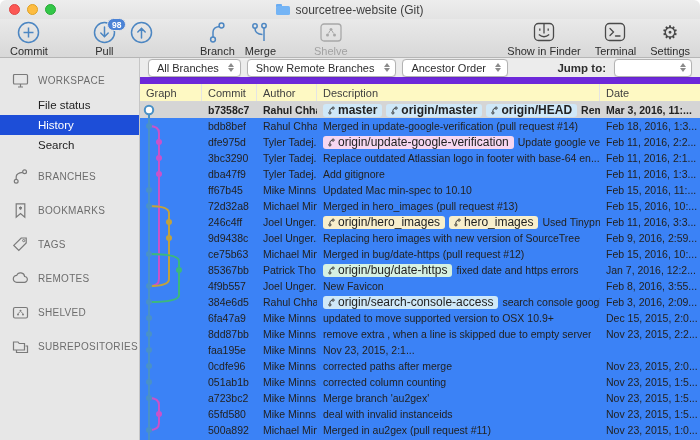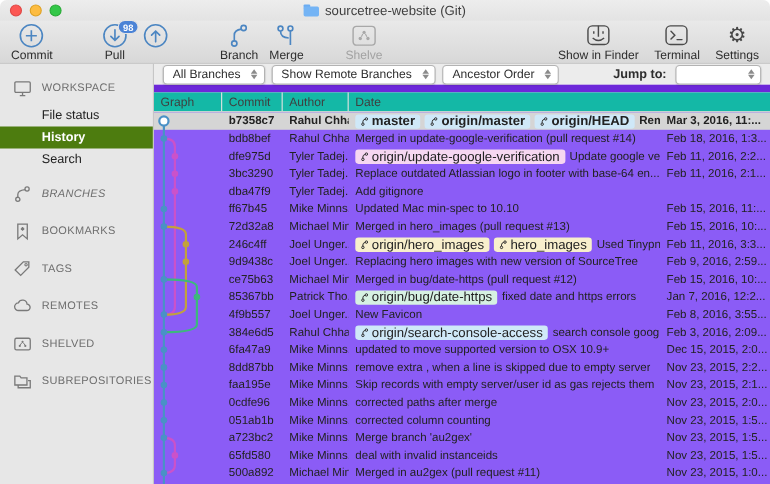--- a/index.html
+++ b/index.html
@@ -34,43 +34,43 @@
   .ml38{margin-left:38px;} .ml14{margin-left:14px;}
   .gear-glyph { font-size:19px; color:#484848; line-height:20px; }
 
   
   .main { flex:1; display:flex; min-height:0; }
   .sidebar { width:140px; flex:none; background:#e7e7e7; border-right:1px solid #c6c6c6; padding-top:7px; overflow:hidden; }
   .side-section { height:30px; display:flex; align-items:center; gap:9px; padding-left:12px;
                   font-size:10px; letter-spacing:0.3px; color:#6d6d6d; }
   .side-section .sic { width:17px; height:17px; flex:none; display:flex; align-items:center; justify-content:center; }
   .side-child { height:20px; display:flex; align-items:center; padding-left:38px; font-size:11.5px; color:#222; }
-  .side-child.selected { background:#4d7c0f; color:#fff;font-weight:bold; }
+  .side-child.selected { background:#1d4ed8; color:#fff; }
 
   .content { flex:1; display:flex; flex-direction:column; min-width:0; }
 
   
   .filterbar { height:26px; flex:none; background:#ececec; border-bottom:7px solid #6d28d9;
                display:flex; align-items:center; padding:0 8px; gap:6px; }
   .pill { height:18px; background:#fff; border:1px solid #b3b3b3; border-radius:4px; display:flex; align-items:center;
           font-size:11px; color:#2e2e2e; padding:0 3px 0 8px; box-shadow:0 0.5px 1px rgba(0,0,0,0.08); }
   .stepper { width:11px; display:flex; flex-direction:column; align-items:center; justify-content:center; gap:1px; margin-left:7px; }
   .stepper .up { width:0;height:0;border-left:3px solid transparent;border-right:3px solid transparent;border-bottom:4px solid #8b8b8b; }
   .stepper .dn { width:0;height:0;border-left:3px solid transparent;border-right:3px solid transparent;border-top:4px solid #8b8b8b; }
   .jump-label { margin-left:auto; font-size:11.5px; font-weight:bold; color:#2e2e2e; padding-right:2px; }
   .combo { width:78px; justify-content:flex-end; }
 
   
-  .theader { height:18px; flex:none; background:#14b8a6; border-bottom:1px solid #d6d6d6; display:flex;
+  .theader { height:18px; flex:none; background:#fef9c3; border-bottom:1px solid #d6d6d6; display:flex;
              font-size:11px; color:#3f3f3f; align-items:center; }
   .hcell { padding-left:6px; border-right:1px solid #e4e4e4; height:100%; display:flex; align-items:center; overflow:hidden; white-space:nowrap; }
   .w-graph{width:62px;flex:none;} .w-commit{width:55px;flex:none;} .w-author{width:60px;flex:none;}
   .w-desc{flex:1;min-width:0;} .w-date{width:100px;flex:none;border-right:none;}
 
-  .tbody { flex:1; position:relative; background:#8b5cf6; overflow:hidden; }
+  .tbody { flex:1; position:relative; background:#3b82f6; overflow:hidden; }
   .trow { display:flex; height:16px; align-items:center; font-size:10.5px; color:#222; }
   .trow.selected { background:#d5d5d5; font-weight:bold; }
   .cell { padding-left:6px; white-space:nowrap; overflow:hidden; height:100%; display:flex; align-items:center; }
   .cell.desc { gap:4px; }
   .dtext { white-space:nowrap; overflow:hidden; }
   .badge { display:inline-flex; align-items:center; gap:3px; height:13px; border-radius:3px; padding:0 5px;
            font-size:12px; color:#222; flex:none; }
   .b-blue{background:#cfe8f8;} .b-pink{background:#f6d7f1;} .b-yellow{background:#f8efcc;} .b-green{background:#d6f1e2;}
   .graph-svg { position:absolute; left:0; top:0; pointer-events:none; }
 </style>
@@ -198,21 +198,21 @@
       </div>
       <div class="side-child">
         <span>File status</span>
       </div>
       <div class="side-child selected">
         <span>History</span>
       </div>
       <div class="side-child">
         <span>Search</span>
       </div>
-      <div class="side-section" style="margin-top:6px;font-style:italic;">
+      <div class="side-section" style="margin-top:6px;">
         <span class="sic">
           <svg width="17" height="17" viewBox="0 0 17 17">
               <circle cx="4.2" cy="13.2" r="1.9" fill="none" stroke="#7a7a7a" stroke-width="1.2"></circle>
               <circle cx="12.6" cy="3.8" r="1.9" fill="none" stroke="#7a7a7a" stroke-width="1.2"></circle>
               <path d="M4.2 11.2V8.8q0-3.7 6.5-4.4" fill="none" stroke="#7a7a7a" stroke-width="1.2"></path>
             </svg>
         </span>
         <span>BRANCHES</span>
       </div>
       <div class="side-section" style="margin-top:4px;">
@@ -294,20 +294,21 @@
               <span class="up"></span>
               <span class="dn"></span>
             </span>
         </div>
       </div>
 
       <div class="theader">
         <div class="hcell w-graph">Graph</div>
         <div class="hcell w-commit">Commit</div>
         <div class="hcell w-author">Author</div>
+        <div class="hcell w-desc">Description</div>
         <div class="hcell w-date">Date</div>
       </div>
 
       <div class="tbody">
         <div class="graph-svg"><svg width="62" height="340" viewBox="0 0 62 340">
               <path d="M9 24 Q19 24 19 31 L19 177 Q19 184 9 184" fill="none" stroke="#ca52ca" stroke-width="2" stroke-linecap="round"></path>
               <path d="M9 104 Q29 104 29 111 L29 177 Q29 184 9 184" fill="none" stroke="#c2a23c" stroke-width="2" stroke-linecap="round"></path>
               <path d="M9 152 Q39 152 39 159 L39 193 Q39 200 9 200" fill="none" stroke="#3db87c" stroke-width="2" stroke-linecap="round"></path>
               <path d="M9 296 Q19 296 19 303 L19 321 Q19 328 9 328" fill="none" stroke="#ca52ca" stroke-width="2" stroke-linecap="round"></path>
               <line x1="9" y1="8" x2="9" y2="340" stroke="#4a91c6" stroke-width="2"></line>
@@ -401,20 +402,21 @@
             </div>
             <div class="cell w-date">Feb 11, 2016, 2:1...</div>
           </div>
           <div class="trow">
             <div class="cell w-graph"></div>
             <div class="cell w-commit">dba47f9</div>
             <div class="cell w-author">Tyler Tadej...</div>
             <div class="cell w-desc desc">
               <span class="dtext">Add gitignore</span>
             </div>
+            <div class="cell w-date">Feb 11, 2016, 1:3...</div>
           </div>
           <div class="trow">
             <div class="cell w-graph"></div>
             <div class="cell w-commit">ff67b45</div>
             <div class="cell w-author">Mike Minns...</div>
             <div class="cell w-desc desc">
               <span class="dtext">Updated Mac min-spec to 10.10</span>
             </div>
             <div class="cell w-date">Feb 15, 2016, 11:...</div>
           </div>
@@ -528,23 +530,20 @@
             <div class="cell w-author">Mike Minns...</div>
             <div class="cell w-desc desc">
               <span class="dtext">remove extra , when a line is skipped due to empty server</span>
             </div>
             <div class="cell w-date">Nov 23, 2015, 2:2...</div>
           </div>
           <div class="trow">
             <div class="cell w-graph"></div>
             <div class="cell w-commit">faa195e</div>
             <div class="cell w-author">Mike Minns...</div>
-            <div class="cell w-desc desc">
-              <span class="dtext">Skip records with empty server/user id as gas rejects them</span>
-            </div>
             <div class="cell w-date">Nov 23, 2015, 2:1...</div>
           </div>
           <div class="trow">
             <div class="cell w-graph"></div>
             <div class="cell w-commit">0cdfe96</div>
             <div class="cell w-author">Mike Minns...</div>
             <div class="cell w-desc desc">
               <span class="dtext">corrected paths after merge</span>
             </div>
             <div class="cell w-date">Nov 23, 2015, 2:0...</div>

